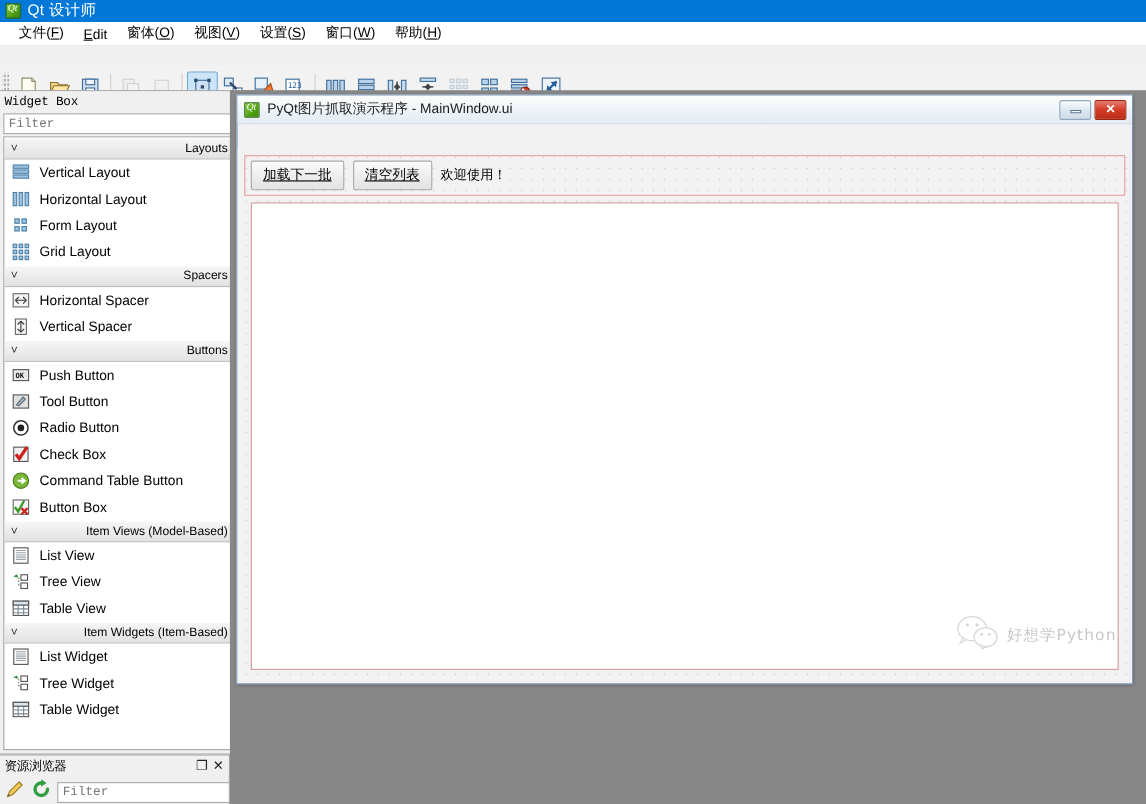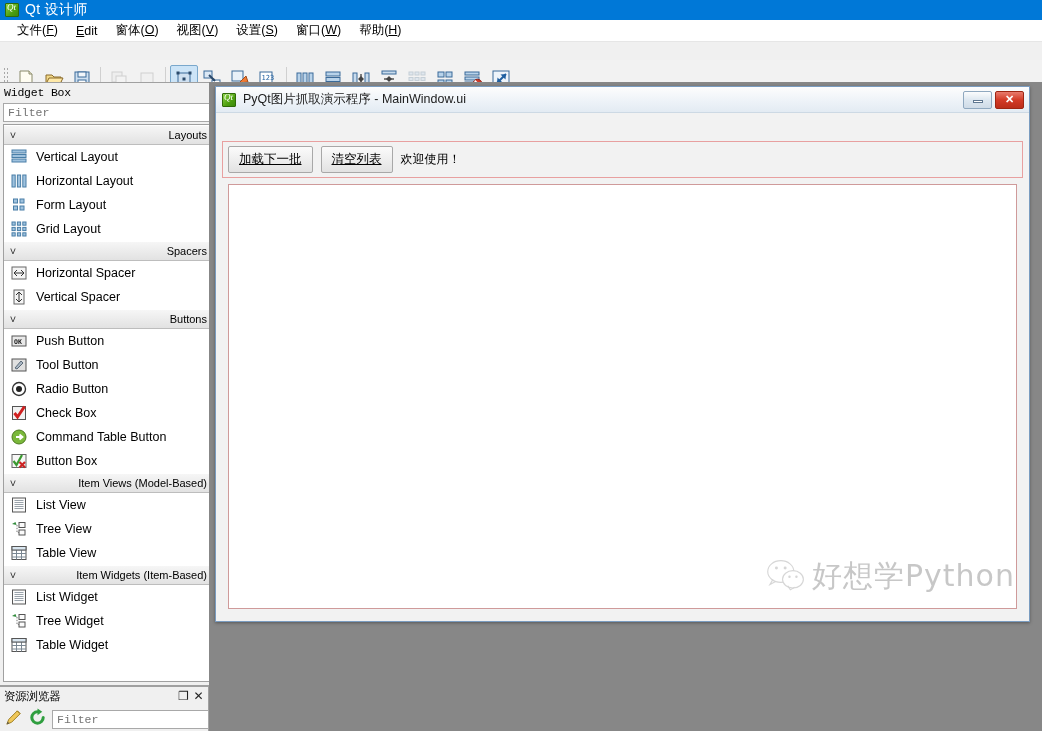--- a/index.html
+++ b/index.html
@@ -336,21 +336,21 @@
 
   
   .watermark {
     position: absolute;
     right: 14px; bottom: 24px;
     display: flex; align-items: center; gap: 6px;
     opacity: .55;
     pointer-events: none;
   }
   .wm-text {
-    font-size: 30px; color: #9a9a9a;
+    font-size: 14px; color: #9a9a9a;
     font-family: "DejaVu Sans", sans-serif;
     letter-spacing: 1px;
   }
 </style>
 </head>
 <body>
 
 <div id="app">
 
   <div class="titlebar">

